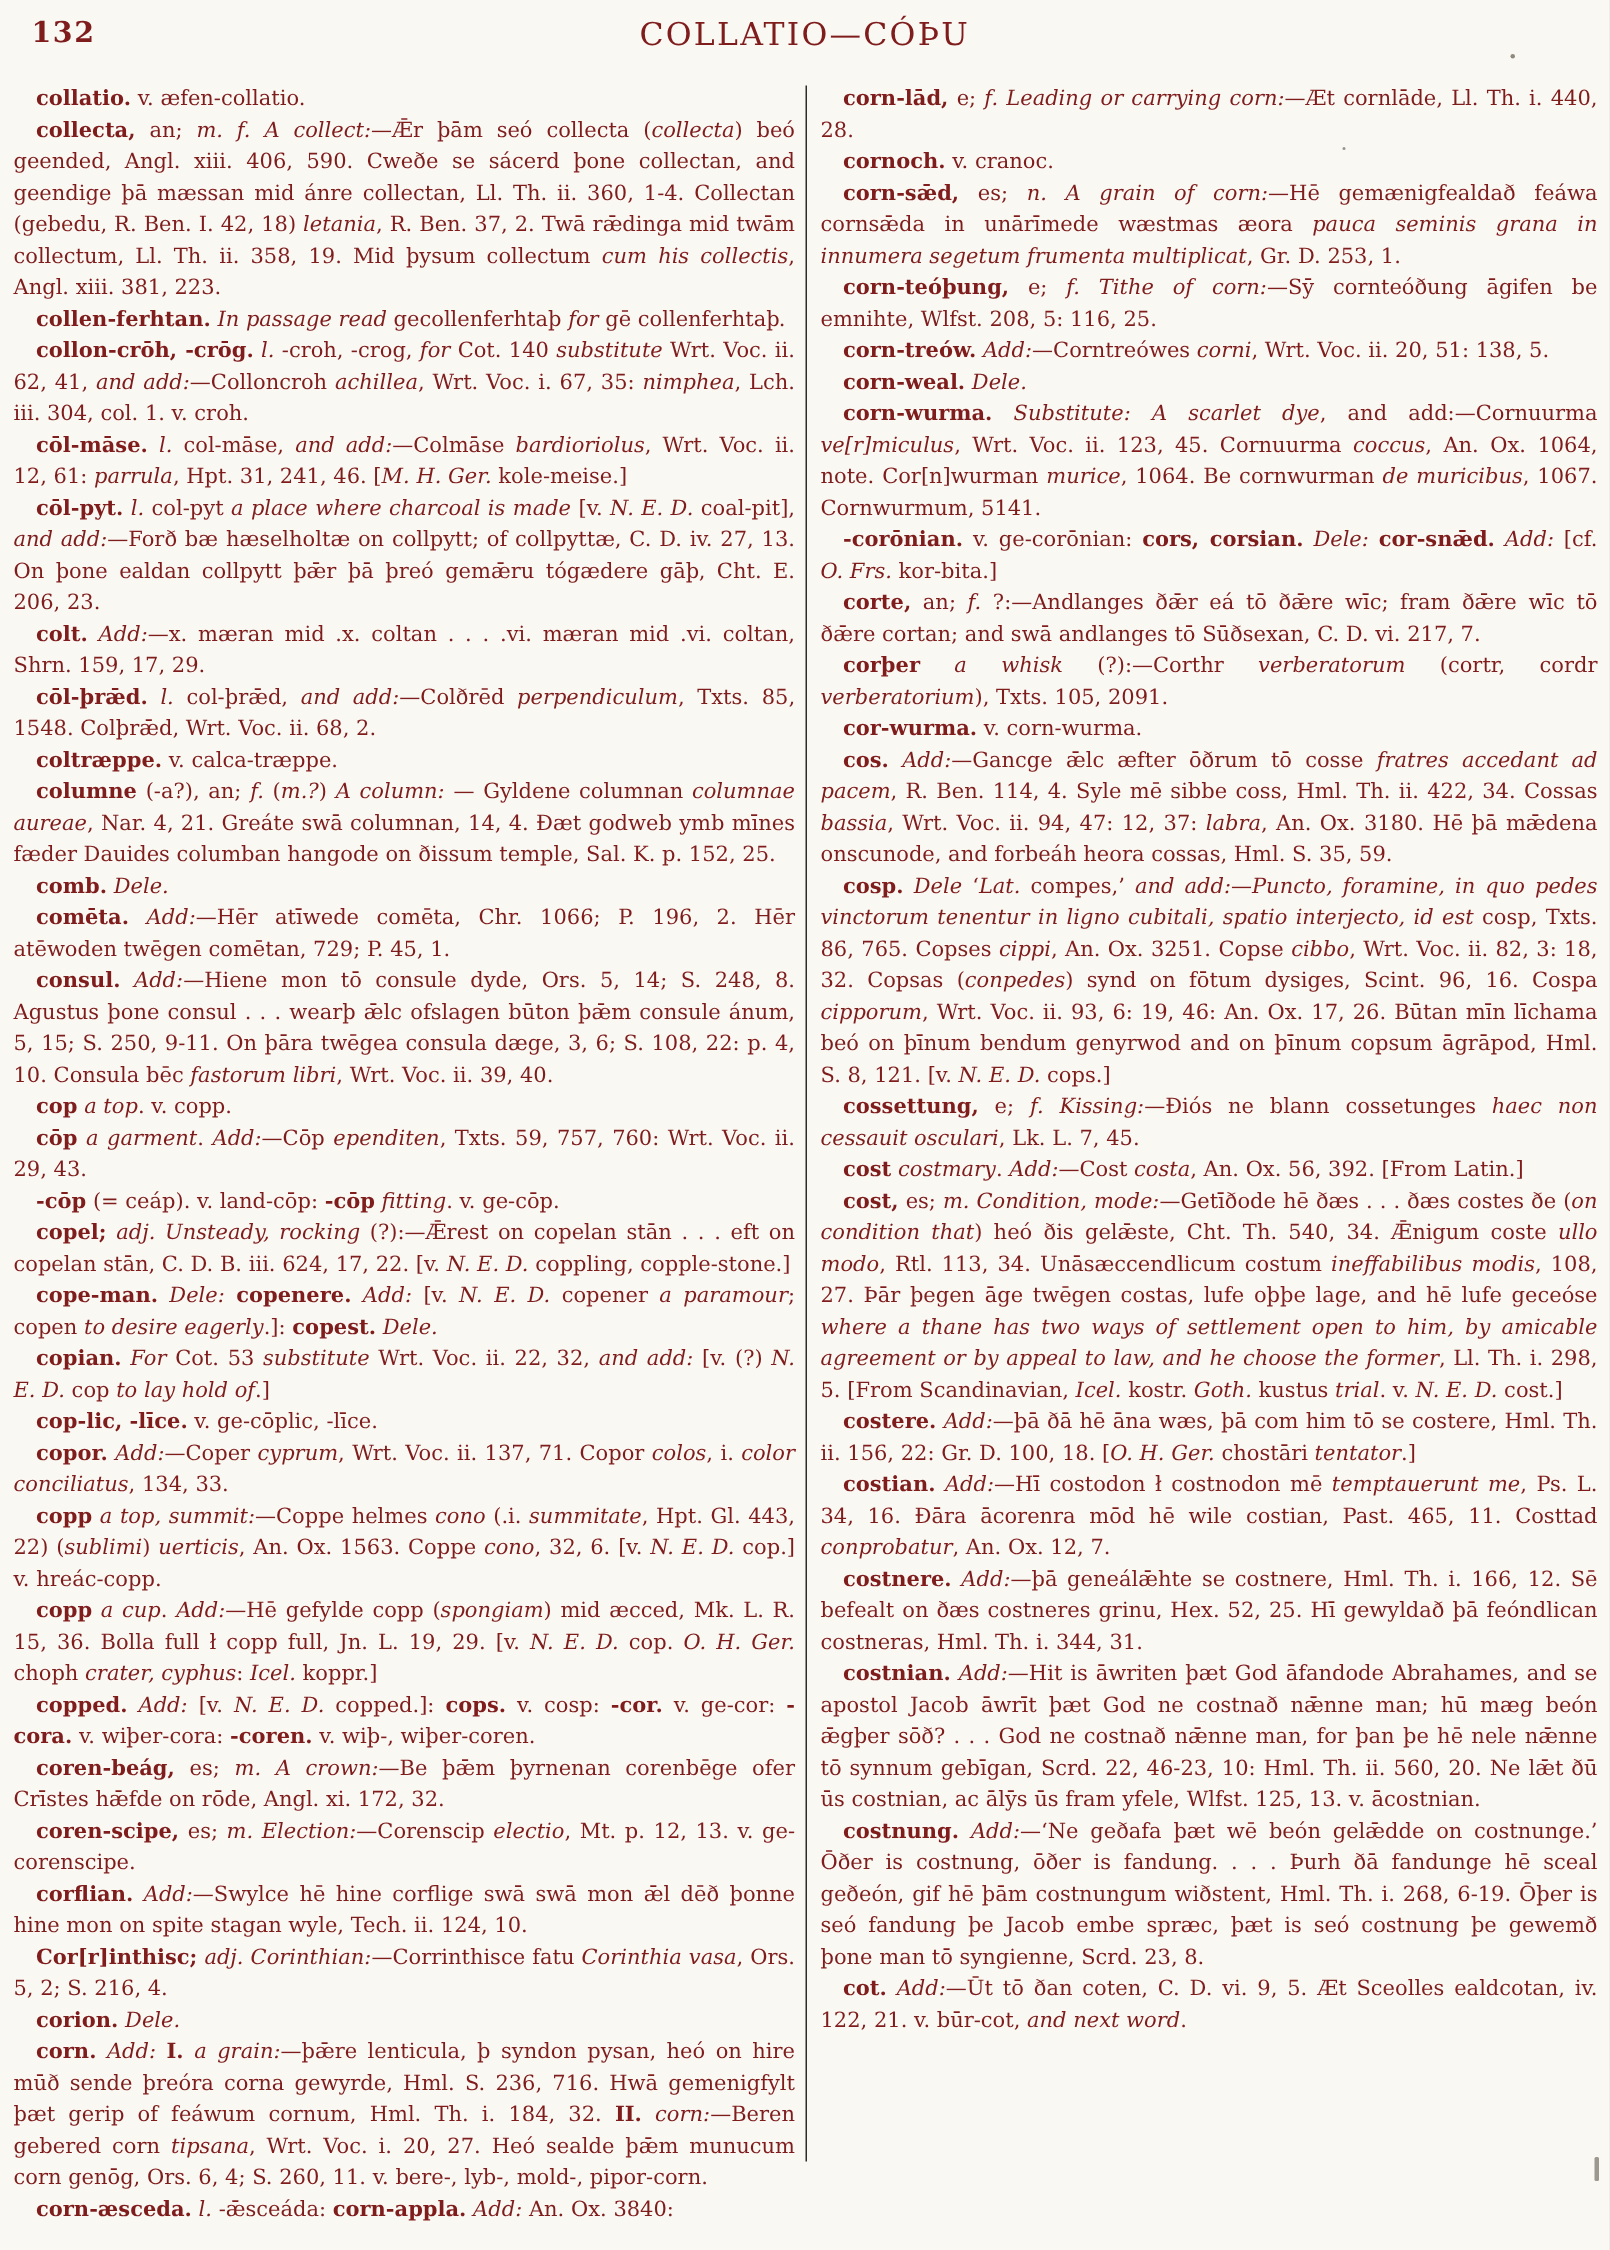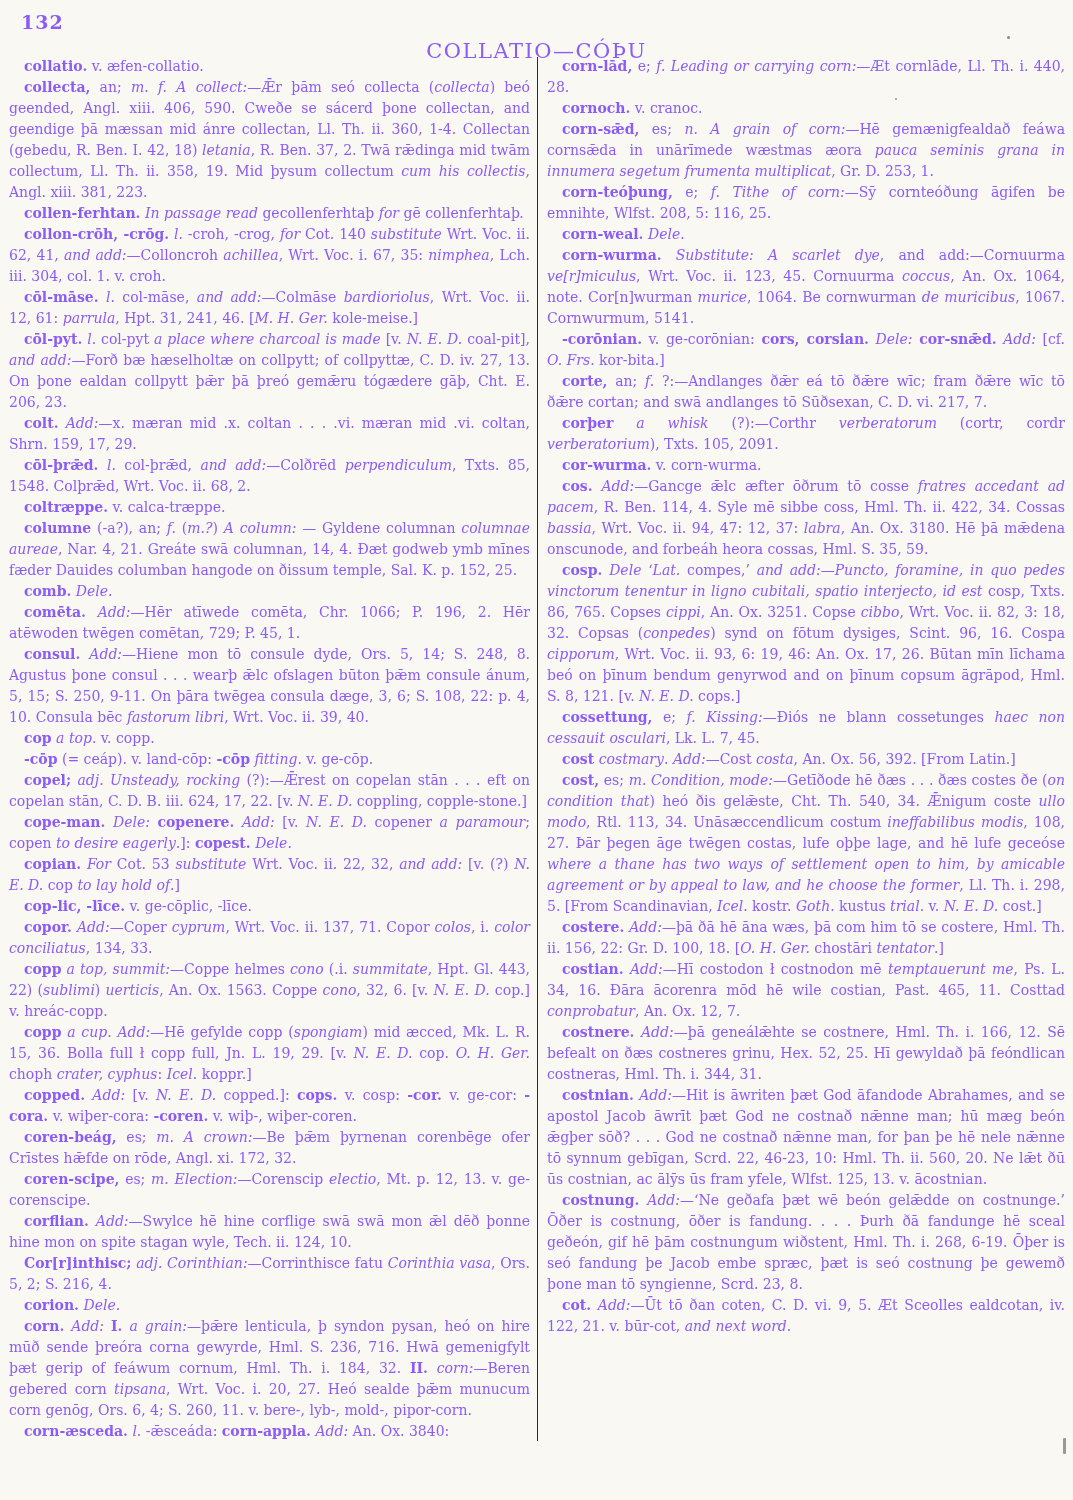--- a/index.html
+++ b/index.html
@@ -1,31 +1,31 @@
 <!DOCTYPE html>
 <html><head>
 <meta charset="utf-8">
 <style>
   html,body{margin:0;padding:0;background:#e8e6e0;}
   .page{
     position:relative;
     width:1073px;height:1500px;
     background:#f9f8f3;
     font-family:"DejaVu Serif", serif;
-    color:#8b5cf6;
+    color:#7f1d1d;
     overflow:hidden;
   }
   .page-number{
     position:absolute;left:21px;top:11px;
     font-size:19px;font-weight:700;letter-spacing:1px;
   }
   .page-title{
     position:absolute;left:0;right:0;top:11px;
     text-align:center;
-    font-size:21px;letter-spacing:1.5px;font-weight:400;margin-top:28px;
+    font-size:21px;letter-spacing:1.5px;font-weight:400;
   }
   .column{
     position:absolute;top:56px;
     font-size:14px;line-height:21px;
     text-align:justify;
   }
   .column-left{left:9px;width:521px;}
   .column-right{left:547px;width:518px;}
   .divider{
     position:absolute;left:537px;top:57px;width:1px;height:1384px;
@@ -53,20 +53,21 @@
       <p class="entry"><span class="s-b">cōl-māse.</span><span>  </span><span class="s-i">l.</span><span> col-māse, </span><span class="s-i">and add:</span><span>—Colmāse </span><span class="s-i">bardioriolus</span><span>, Wrt. Voc. ii. 12, 61: </span><span class="s-i">parrula</span><span>, Hpt. 31, 241, 46.  [</span><span class="s-i">M. H. Ger.</span><span> kole-meise.]</span></p>
       <p class="entry"><span class="s-b">cōl-pyt.</span><span>  </span><span class="s-i">l.</span><span> col-pyt </span><span class="s-i">a place where charcoal is made</span><span> [v. </span><span class="s-i">N. E. D.</span><span> coal-pit], </span><span class="s-i">and add:</span><span>—Forð bæ hæselholtæ on collpytt; of collpyttæ, C. D. iv. 27, 13.  On þone ealdan collpytt þǣr þā þreó gemǣru tógædere gāþ, Cht. E. 206, 23.</span></p>
       <p class="entry"><span class="s-b">colt.</span><span>  </span><span class="s-i">Add:</span><span>—x. mæran mid .x. coltan . . . .vi. mæran mid .vi. coltan, Shrn. 159, 17, 29.</span></p>
       <p class="entry"><span class="s-b">cōl-þrǣd.</span><span>  </span><span class="s-i">l.</span><span> col-þrǣd, </span><span class="s-i">and add:</span><span>—Colðrēd </span><span class="s-i">perpendiculum</span><span>, Txts. 85, 1548.  Colþrǣd, Wrt. Voc. ii. 68, 2.</span></p>
       <p class="entry"><span class="s-b">coltræppe.</span><span>  v. calca-træppe.</span></p>
       <p class="entry"><span class="s-b">columne</span><span> (-a?), an; </span><span class="s-i">f.</span><span> (</span><span class="s-i">m.?</span><span>)  </span><span class="s-i">A column:</span><span> — Gyldene columnan </span><span class="s-i">columnae aureae</span><span>, Nar. 4, 21.  Greáte swā columnan, 14, 4.  Ðæt godweb ymb mīnes fæder Dauides columban hangode on ðissum temple, Sal. K. p. 152, 25.</span></p>
       <p class="entry"><span class="s-b">comb.</span><span>  </span><span class="s-i">Dele.</span></p>
       <p class="entry"><span class="s-b">comēta.</span><span>  </span><span class="s-i">Add:</span><span>—Hēr atīwede comēta, Chr. 1066; P. 196, 2.  Hēr atēwoden twēgen comētan, 729; P. 45, 1.</span></p>
       <p class="entry"><span class="s-b">consul.</span><span>  </span><span class="s-i">Add:</span><span>—Hiene mon tō consule dyde, Ors. 5, 14; S. 248, 8. Agustus þone consul . . . wearþ ǣlc ofslagen būton þǣm consule ánum, 5, 15; S. 250, 9-11.  On þāra twēgea consula dæge, 3, 6; S. 108, 22: p. 4, 10.  Consula bēc </span><span class="s-i">fastorum libri</span><span>, Wrt. Voc. ii. 39, 40.</span></p>
       <p class="entry"><span class="s-b">cop</span><span> </span><span class="s-i">a top</span><span>.  v. copp.</span></p>
+      <p class="entry"><span class="s-b">cōp</span><span> </span><span class="s-i">a garment</span><span>.  </span><span class="s-i">Add:</span><span>—Cōp </span><span class="s-i">ependiten</span><span>, Txts. 59, 757, 760: Wrt. Voc. ii. 29, 43.</span></p>
       <p class="entry"><span class="s-b">-cōp</span><span> (= ceáp).  v. land-cōp: </span><span class="s-b">-cōp</span><span> </span><span class="s-i">fitting</span><span>.  v. ge-cōp.</span></p>
       <p class="entry"><span class="s-b">copel;</span><span> </span><span class="s-i">adj. Unsteady, rocking</span><span> (?):—Ǣrest on copelan stān . . . eft on copelan stān, C. D. B. iii. 624, 17, 22.  [v. </span><span class="s-i">N. E. D.</span><span> coppling, copple-stone.]</span></p>
       <p class="entry"><span class="s-b">cope-man.</span><span>  </span><span class="s-i">Dele:</span><span>  </span><span class="s-b">copenere.</span><span>  </span><span class="s-i">Add:</span><span> [v. </span><span class="s-i">N. E. D.</span><span> copener </span><span class="s-i">a paramour</span><span>; copen </span><span class="s-i">to desire eagerly</span><span>.]: </span><span class="s-b">copest.</span><span>  </span><span class="s-i">Dele.</span></p>
       <p class="entry"><span class="s-b">copian.</span><span>  </span><span class="s-i">For</span><span> Cot. 53 </span><span class="s-i">substitute</span><span> Wrt. Voc. ii. 22, 32, </span><span class="s-i">and add:</span><span> [v. (?) </span><span class="s-i">N. E. D.</span><span> cop </span><span class="s-i">to lay hold of</span><span>.]</span></p>
       <p class="entry"><span class="s-b">cop-lic, -līce.</span><span>  v. ge-cōplic, -līce.</span></p>
       <p class="entry"><span class="s-b">copor.</span><span>  </span><span class="s-i">Add:</span><span>—Coper </span><span class="s-i">cyprum</span><span>, Wrt. Voc. ii. 137, 71.  Copor </span><span class="s-i">colos</span><span>, i. </span><span class="s-i">color conciliatus</span><span>, 134, 33.</span></p>
       <p class="entry"><span class="s-b">copp</span><span> </span><span class="s-i">a top, summit:</span><span>—Coppe helmes </span><span class="s-i">cono</span><span> (.i. </span><span class="s-i">summitate</span><span>, Hpt. Gl. 443, 22) (</span><span class="s-i">sublimi</span><span>) </span><span class="s-i">uerticis</span><span>, An. Ox. 1563.  Coppe </span><span class="s-i">cono</span><span>, 32, 6. [v. </span><span class="s-i">N. E. D.</span><span> cop.]  v. hreác-copp.</span></p>
       <p class="entry"><span class="s-b">copp</span><span> </span><span class="s-i">a cup</span><span>.  </span><span class="s-i">Add:</span><span>—Hē gefylde copp (</span><span class="s-i">spongiam</span><span>) mid æcced, Mk. L. R. 15, 36.  Bolla full ł copp full, Jn. L. 19, 29.  [v. </span><span class="s-i">N. E. D.</span><span> cop. </span><span class="s-i">O. H. Ger.</span><span> choph </span><span class="s-i">crater, cyphus</span><span>: </span><span class="s-i">Icel.</span><span> koppr.]</span></p>
       <p class="entry"><span class="s-b">copped.</span><span>  </span><span class="s-i">Add:</span><span> [v. </span><span class="s-i">N. E. D.</span><span> copped.]: </span><span class="s-b">cops.</span><span>  v. cosp: </span><span class="s-b">-cor.</span><span> v. ge-cor: </span><span class="s-b">-cora.</span><span>  v. wiþer-cora: </span><span class="s-b">-coren.</span><span>  v. wiþ-, wiþer-coren.</span></p>
       <p class="entry"><span class="s-b">coren-beág,</span><span> es; </span><span class="s-i">m. A crown:</span><span>—Be þǣm þyrnenan corenbēge ofer Crīstes hǣfde on rōde, Angl. xi. 172, 32.</span></p>
@@ -75,20 +76,21 @@
       <p class="entry"><span class="s-b">Cor[r]inthisc;</span><span> </span><span class="s-i">adj. Corinthian:</span><span>—Corrinthisce fatu </span><span class="s-i">Corinthia vasa</span><span>, Ors. 5, 2; S. 216, 4.</span></p>
       <p class="entry"><span class="s-b">corion.</span><span>  </span><span class="s-i">Dele.</span></p>
       <p class="entry"><span class="s-b">corn.</span><span>  </span><span class="s-i">Add:</span><span>  </span><span class="s-b">I.</span><span> </span><span class="s-i">a grain:</span><span>—þǣre lenticula, þ syndon pysan, heó on hire mūð sende þreóra corna gewyrde, Hml. S. 236, 716.  Hwā gemenigfylt þæt gerip of feáwum cornum, Hml. Th. i. 184, 32.  </span><span class="s-b">II.</span><span> </span><span class="s-i">corn:</span><span>—Beren gebered corn </span><span class="s-i">tipsana</span><span>, Wrt. Voc. i. 20, 27.  Heó sealde þǣm munucum corn genōg, Ors. 6, 4; S. 260, 11.  v. bere-, lyb-, mold-, pipor-corn.</span></p>
       <p class="entry"><span class="s-b">corn-æsceda.</span><span>  </span><span class="s-i">l.</span><span> -ǣsceáda: </span><span class="s-b">corn-appla.</span><span>  </span><span class="s-i">Add:</span><span> An. Ox. 3840:</span></p>
     </div>
   <div class="column column-right">
       <p class="entry"><span class="s-b">corn-lād,</span><span> e; </span><span class="s-i">f. Leading or carrying corn:</span><span>—Æt cornlāde, Ll. Th. i. 440, 28.</span></p>
       <p class="entry"><span class="s-b">cornoch.</span><span>  v. cranoc.</span></p>
       <p class="entry"><span class="s-b">corn-sǣd,</span><span> es; </span><span class="s-i">n. A grain of corn:</span><span>—Hē gemænigfealdað feáwa cornsǣda in unārīmede wæstmas æora </span><span class="s-i">pauca seminis grana in innumera segetum frumenta multiplicat</span><span>, Gr. D. 253, 1.</span></p>
       <p class="entry"><span class="s-b">corn-teóþung,</span><span> e; </span><span class="s-i">f. Tithe of corn:</span><span>—Sȳ cornteóðung āgifen be emnihte, Wlfst. 208, 5: 116, 25.</span></p>
+      <p class="entry"><span class="s-b">corn-treów.</span><span>  </span><span class="s-i">Add:</span><span>—Corntreówes </span><span class="s-i">corni</span><span>, Wrt. Voc. ii. 20, 51: 138, 5.</span></p>
       <p class="entry"><span class="s-b">corn-weal.</span><span>  </span><span class="s-i">Dele.</span></p>
       <p class="entry"><span class="s-b">corn-wurma.</span><span>  </span><span class="s-i">Substitute: A scarlet dye</span><span>, and add:—Cornuurma </span><span class="s-i">ve[r]miculus</span><span>, Wrt. Voc. ii. 123, 45.  Cornuurma </span><span class="s-i">coccus</span><span>, An. Ox. 1064, note.  Cor[n]wurman </span><span class="s-i">murice</span><span>, 1064.  Be cornwurman </span><span class="s-i">de muricibus</span><span>, 1067.  Cornwurmum, 5141.</span></p>
       <p class="entry"><span class="s-b">-corōnian.</span><span>  v. ge-corōnian: </span><span class="s-b">cors, corsian.</span><span>  </span><span class="s-i">Dele:</span><span>  </span><span class="s-b">cor-snǣd.</span><span>  </span><span class="s-i">Add:</span><span> [cf. </span><span class="s-i">O. Frs.</span><span> kor-bita.]</span></p>
       <p class="entry"><span class="s-b">corte,</span><span> an; </span><span class="s-i">f.</span><span> ?:—Andlanges ðǣr eá tō ðǣre wīc; fram ðǣre wīc tō ðǣre cortan; and swā andlanges tō Sūðsexan, C. D. vi. 217, 7.</span></p>
       <p class="entry"><span class="s-b">corþer</span><span> </span><span class="s-i">a whisk</span><span> (?):—Corthr </span><span class="s-i">verberatorum</span><span> (cortr, cordr </span><span class="s-i">verberatorium</span><span>), Txts. 105, 2091.</span></p>
       <p class="entry"><span class="s-b">cor-wurma.</span><span>  v. corn-wurma.</span></p>
       <p class="entry"><span class="s-b">cos.</span><span>  </span><span class="s-i">Add:</span><span>—Gancge ǣlc æfter ōðrum tō cosse </span><span class="s-i">fratres accedant ad pacem</span><span>, R. Ben. 114, 4.  Syle mē sibbe coss, Hml. Th. ii. 422, 34. Cossas </span><span class="s-i">bassia</span><span>, Wrt. Voc. ii. 94, 47: 12, 37: </span><span class="s-i">labra</span><span>, An. Ox. 3180. Hē þā mǣdena onscunode, and forbeáh heora cossas, Hml. S. 35, 59.</span></p>
       <p class="entry"><span class="s-b">cosp.</span><span>  </span><span class="s-i">Dele</span><span> ‘</span><span class="s-i">Lat.</span><span> compes,’ </span><span class="s-i">and add:</span><span>—</span><span class="s-i">Puncto, foramine, in quo pedes vinctorum tenentur in ligno cubitali, spatio interjecto, id est</span><span> cosp, Txts. 86, 765.  Copses </span><span class="s-i">cippi</span><span>, An. Ox. 3251.  Copse </span><span class="s-i">cibbo</span><span>, Wrt. Voc. ii. 82, 3: 18, 32.  Copsas (</span><span class="s-i">conpedes</span><span>) synd on fōtum dysiges, Scint. 96, 16.  Cospa </span><span class="s-i">cipporum</span><span>, Wrt. Voc. ii. 93, 6: 19, 46: An. Ox. 17, 26.  Būtan mīn līchama beó on þīnum bendum genyrwod and on þīnum copsum āgrāpod, Hml. S. 8, 121.  [v. </span><span class="s-i">N. E. D.</span><span> cops.]</span></p>
       <p class="entry"><span class="s-b">cossettung,</span><span> e; </span><span class="s-i">f. Kissing:</span><span>—Ðiós ne blann cossetunges </span><span class="s-i">haec non cessauit osculari</span><span>, Lk. L. 7, 45.</span></p>
       <p class="entry"><span class="s-b">cost</span><span> </span><span class="s-i">costmary</span><span>.  </span><span class="s-i">Add:</span><span>—Cost </span><span class="s-i">costa</span><span>, An. Ox. 56, 392.  [From Latin.]</span></p>

